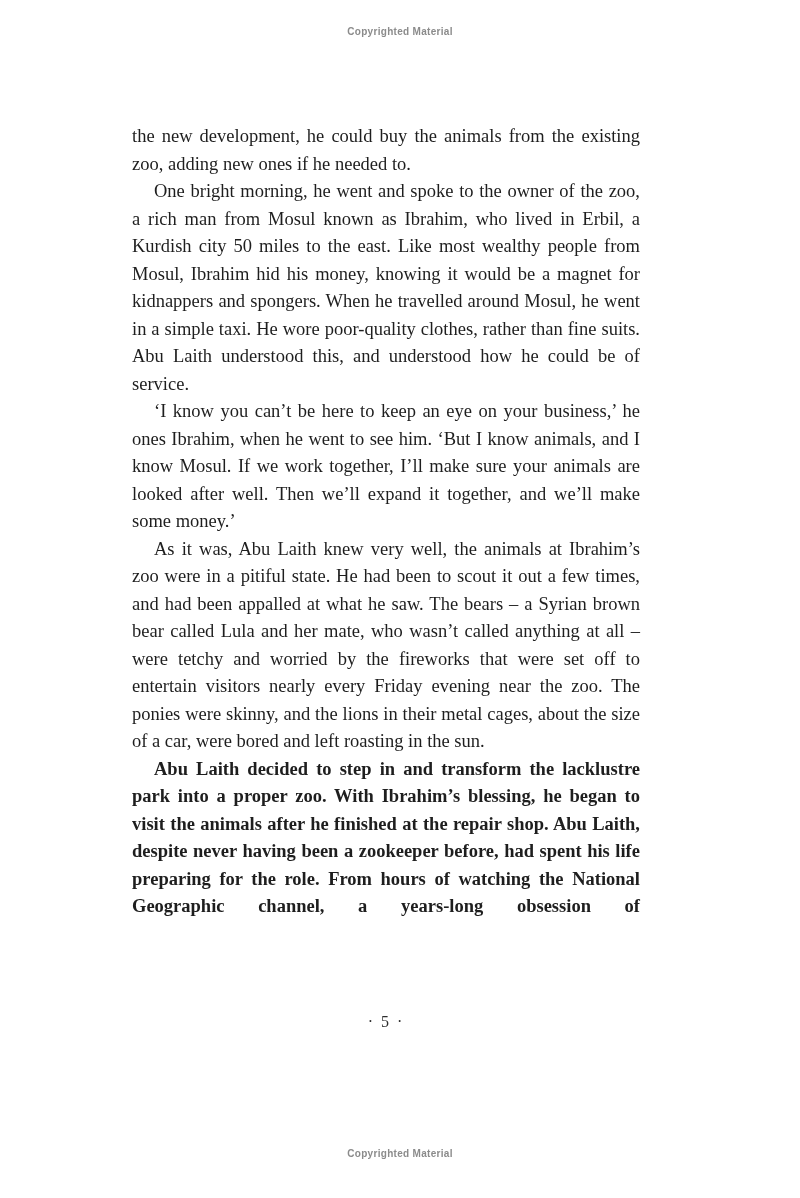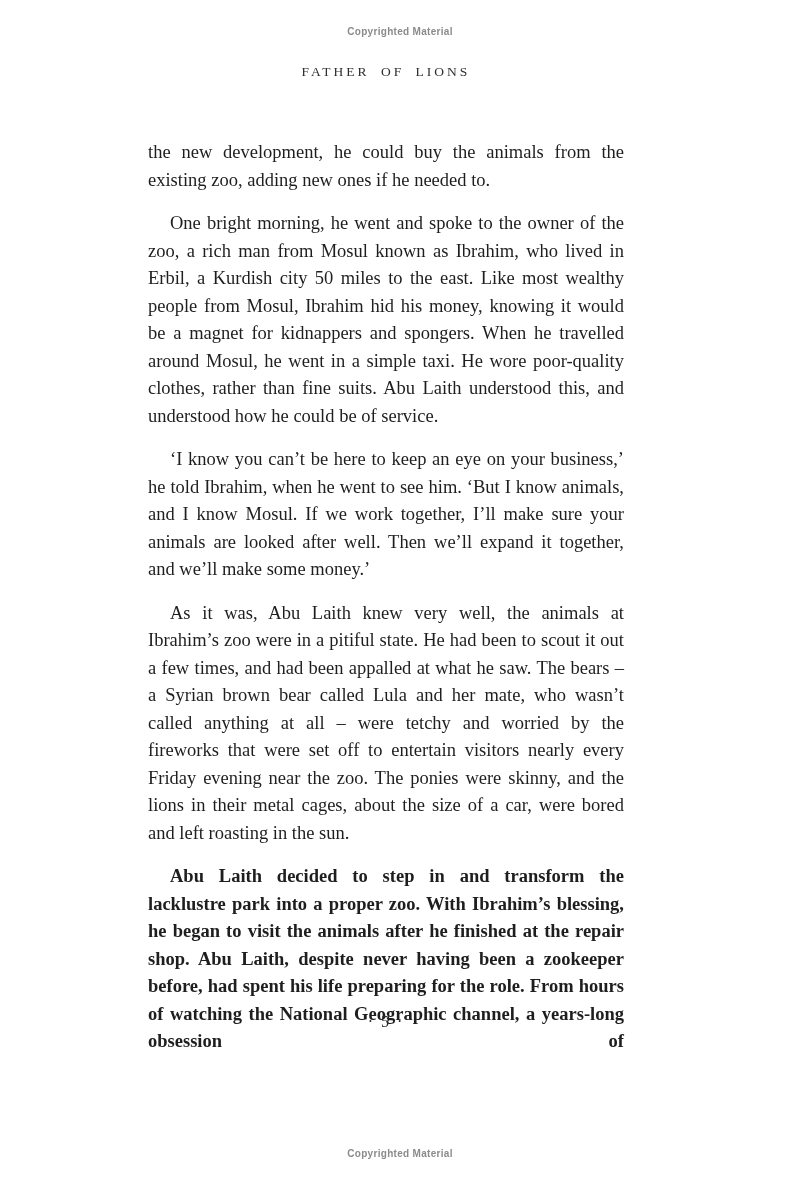--- a/index.html
+++ b/index.html
@@ -40,21 +40,21 @@
     position: absolute;
     top: 123px;
     left: 132px;
     width: 508px;
     font-size: 18.5px;
     line-height: 27.5px;
     color: #1e1e1e;
     text-align: justify;
   }
   .body-text p {
-    margin: 16px;
+    margin: 0;
     padding: 0;
     text-indent: 22px;
   }
   .body-text p.no-indent { text-indent: 0; }
   .body-text p.justify-last { text-align-last: justify; font-weight: bold; }
   .page-number {
     position: absolute;
     top: 1013px;
     left: 132px;
     width: 508px;
@@ -64,26 +64,25 @@
     letter-spacing: 2px;
   }
 </style>
 </head>
 <body>
 
 <div class="page">
 
   <div class="copyright-notice top">Copyrighted Material</div>
 
-  <div class="running-header">FATHER OF LIONS</div>
 
   <div class="body-text">
     <p class="no-indent">the new development, he could buy the animals from the existing zoo, adding new ones if he needed to.</p>
     <p>One bright morning, he went and spoke to the owner of the zoo, a rich man from Mosul known as Ibrahim, who lived in Erbil, a Kurdish city 50 miles to the east. Like most wealthy people from Mosul, Ibrahim hid his money, knowing it would be a magnet for kidnappers and spongers. When he travelled around Mosul, he went in a simple taxi. He wore poor-quality clothes, rather than fine suits. Abu Laith understood this, and understood how he could be of service.</p>
-    <p>‘I know you can’t be here to keep an eye on your business,’ he told Ibrahim, when he went to see him. ‘But I know animals, and I know Mosul. If we work together, I’ll make sure your animals are looked after well. Then we’ll expand it together, and we’ll make some money.’</p>
+    <p>‘I know you can’t be here to keep an eye on your business,’ he ones Ibrahim, when he went to see him. ‘But I know animals, and I know Mosul. If we work together, I’ll make sure your animals are looked after well. Then we’ll expand it together, and we’ll make some money.’</p>
     <p>As it was, Abu Laith knew very well, the animals at Ibrahim’s zoo were in a pitiful state. He had been to scout it out a few times, and had been appalled at what he saw. The bears – a Syrian brown bear called Lula and her mate, who wasn’t called anything at all – were tetchy and worried by the fireworks that were set off to entertain visitors nearly every Friday evening near the zoo. The ponies were skinny, and the lions in their metal cages, about the size of a car, were bored and left roasting in the sun.</p>
     <p class="justify-last">Abu Laith decided to step in and transform the lacklustre park into a proper zoo. With Ibrahim’s blessing, he began to visit the animals after he finished at the repair shop. Abu Laith, despite never having been a zookeeper before, had spent his life preparing for the role. From hours of watching the National Geographic channel, a years-long obsession of</p>
   </div>
 
   <div class="page-number">· 5 ·</div>
 
   <div class="copyright-notice bottom">Copyrighted Material</div>
 
 </div>
 

